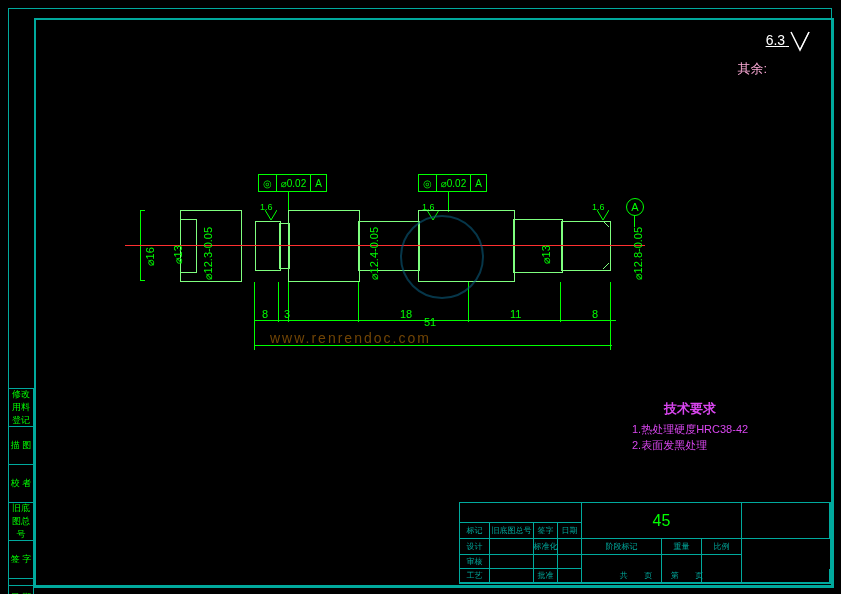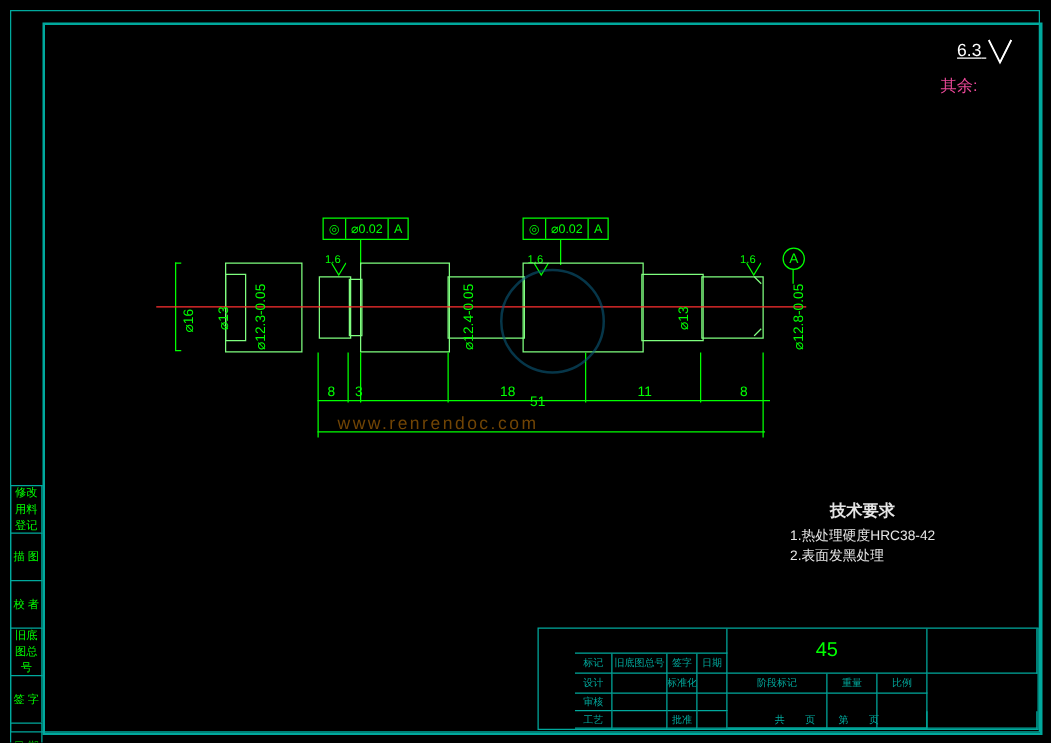--- a/index.html
+++ b/index.html
@@ -29,22 +29,22 @@
   }
   .sf-symbol {
     position: absolute;
     right: 30px; top: 30px;
     color: #fff;
     font-size: 14px;
     text-decoration: underline;
   }
   .sf-text {
     position: absolute;
-    right: 59px; top: 60px;
-    color: #ec4899;
+    right: 74px; top: 60px;
+    color: #f9a8d4;
     font-size: 13px;
   }
   .shaft-group {
     position: absolute;
     left: 180px; top: 215px;
   }
   .shaft-seg {
     position: absolute;
     border: 1px solid #7fff7f;
     background: transparent;
@@ -133,38 +133,37 @@
   .titleblock {
     position: absolute;
     right: 10px; bottom: 10px;
     width: 370px; height: 80px;
     border: 1px solid #00a99d;
     display: grid;
     grid-template-columns: 30px 44px 24px 24px 80px 40px 40px 88px;
     grid-template-rows: 10px 10px 16px 16px 14px 14px;
     font-size: 8px;
     color: #00a99d;
-    padding-left: 29px;
   }
   .tb-cell {
     border-right: 1px solid #00a99d;
     border-bottom: 1px solid #00a99d;
     display: flex; align-items: center; justify-content: center;
     box-sizing: border-box;
     overflow: hidden;
     white-space: nowrap;
   }
   .tb-big {
     font-size: 16px;
     color: #00ff00;
   }
   .tech-req {
     position: absolute;
     left: 632px; top: 400px;
-    color: #e5e5e5;
+    color: #d946ef;
     font-size: 12px;
   }
   .tech-req .title { font-size: 13px; margin-bottom: 3px; text-align: center; font-weight: bold; }
   .tech-req .line { font-size: 11px; line-height: 16px; }
 </style>
 </head>
 <body>
 
 <div class="canvas">
 

